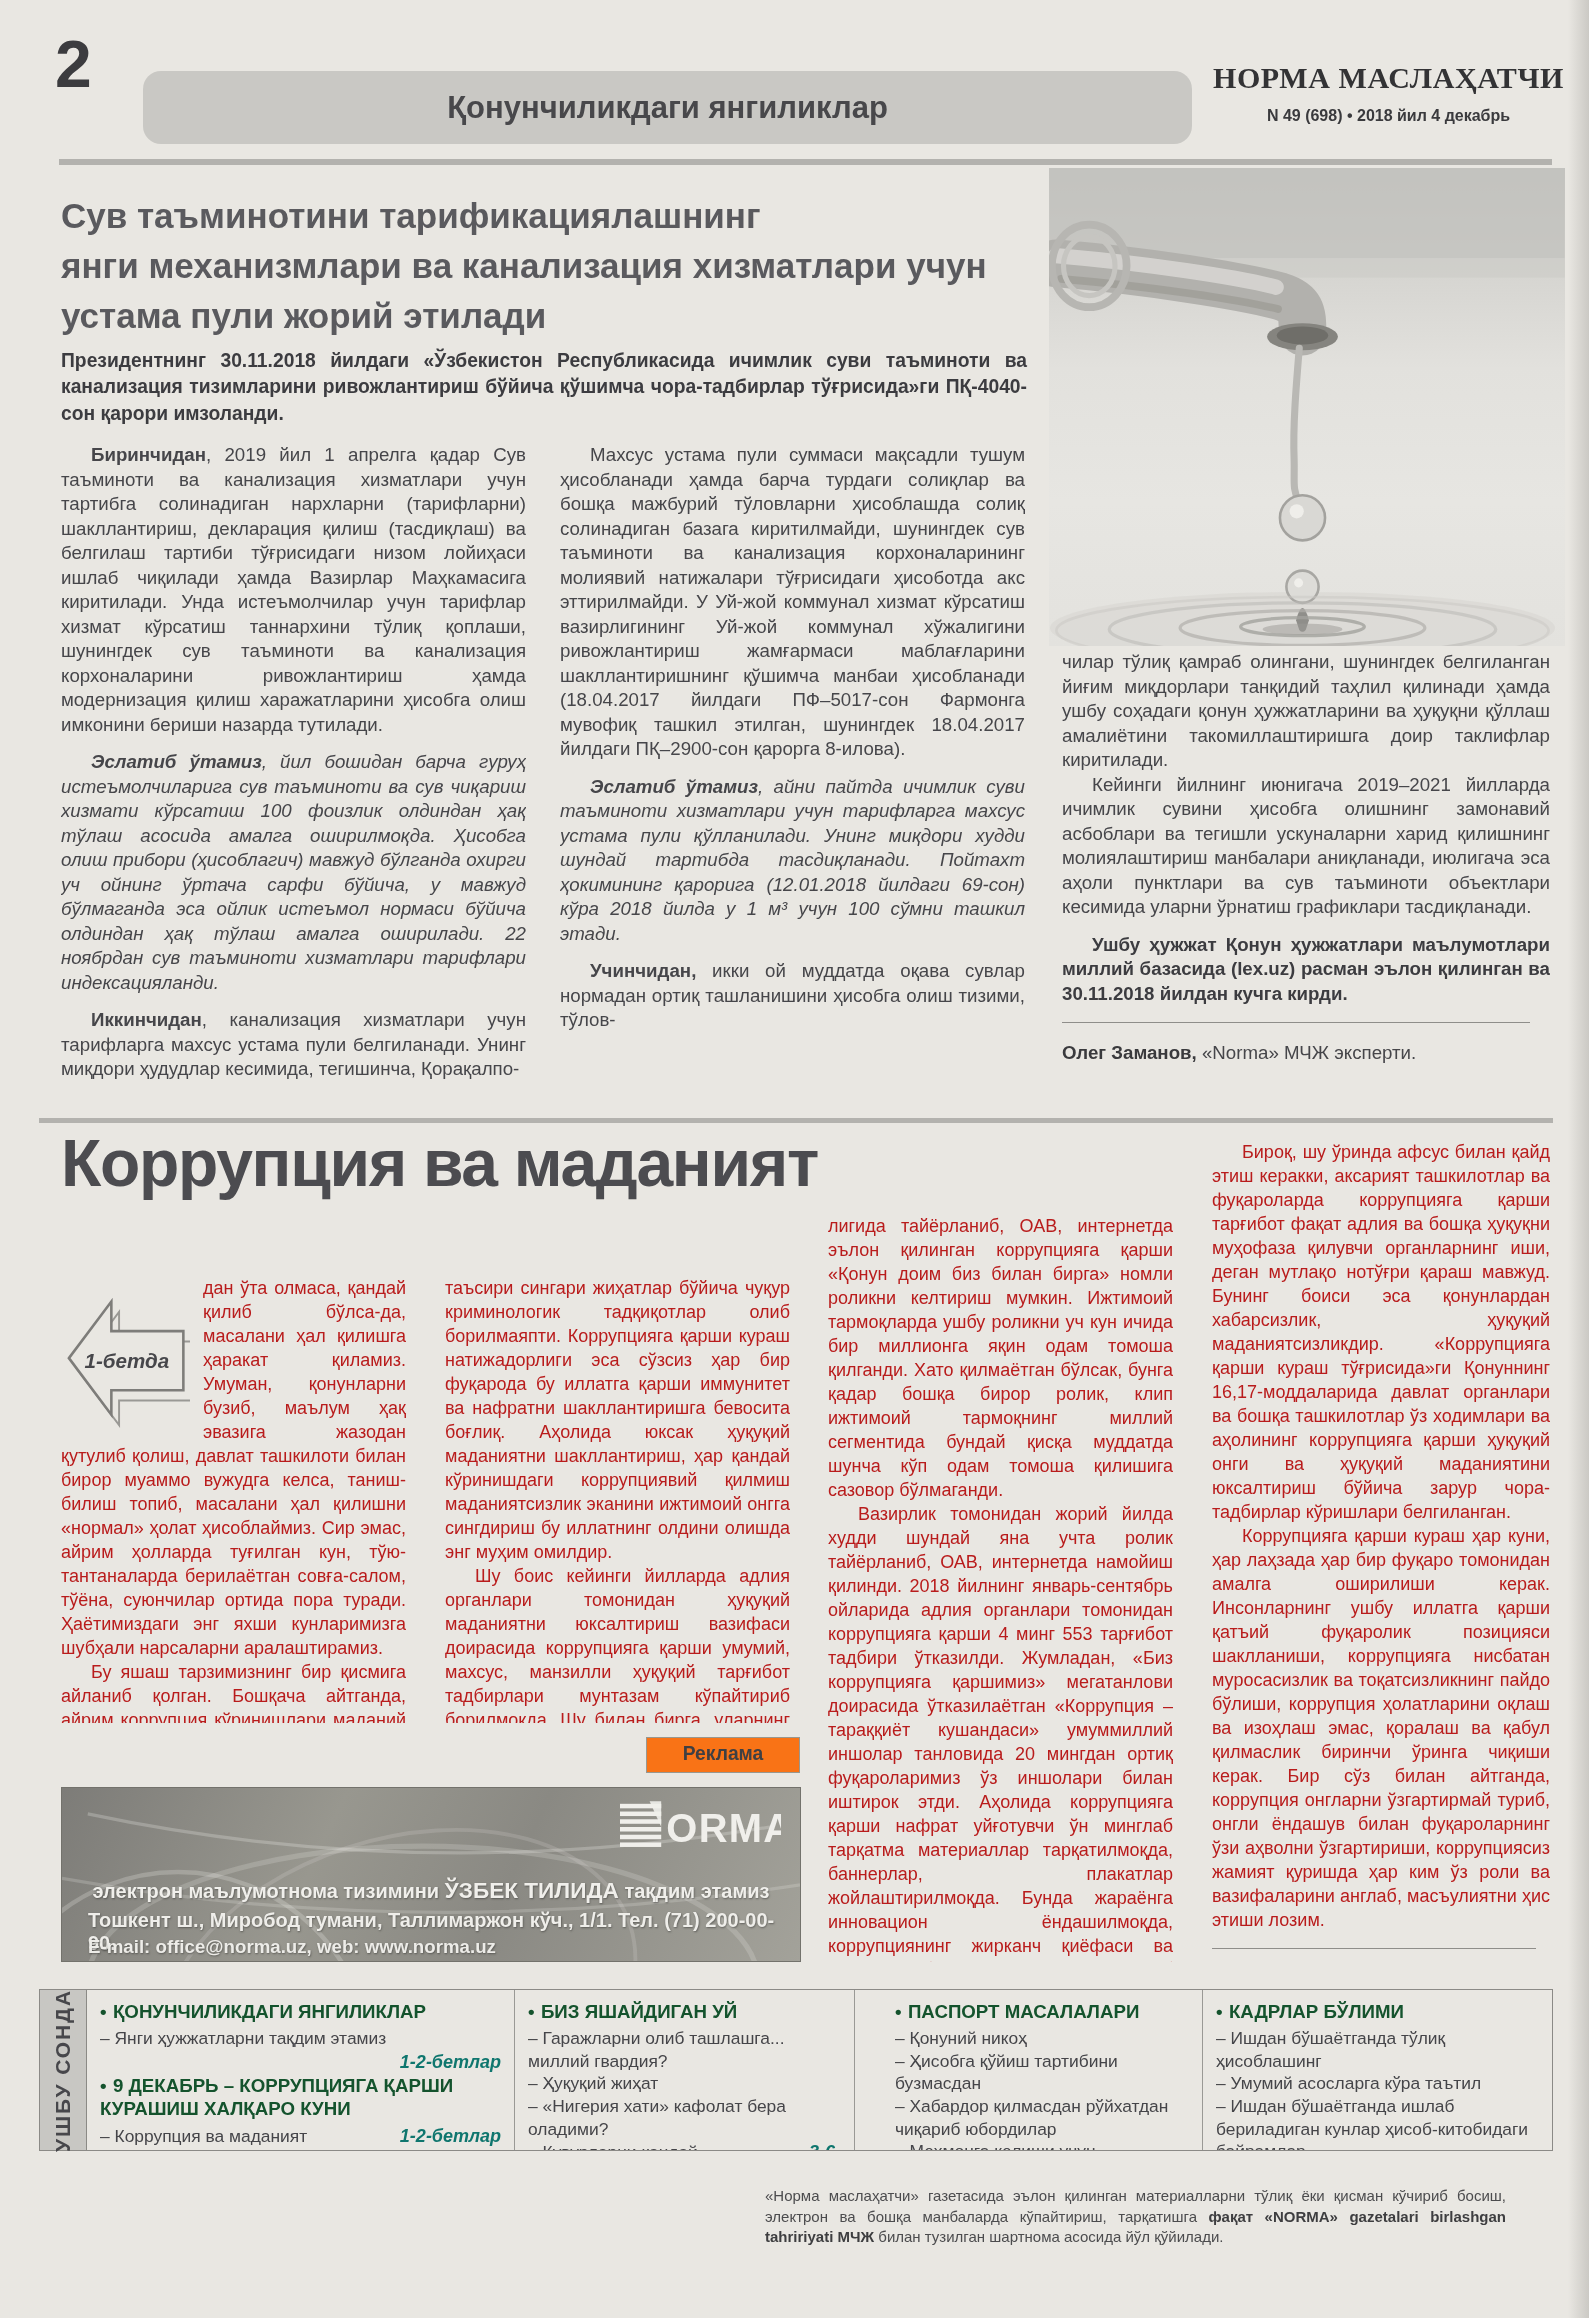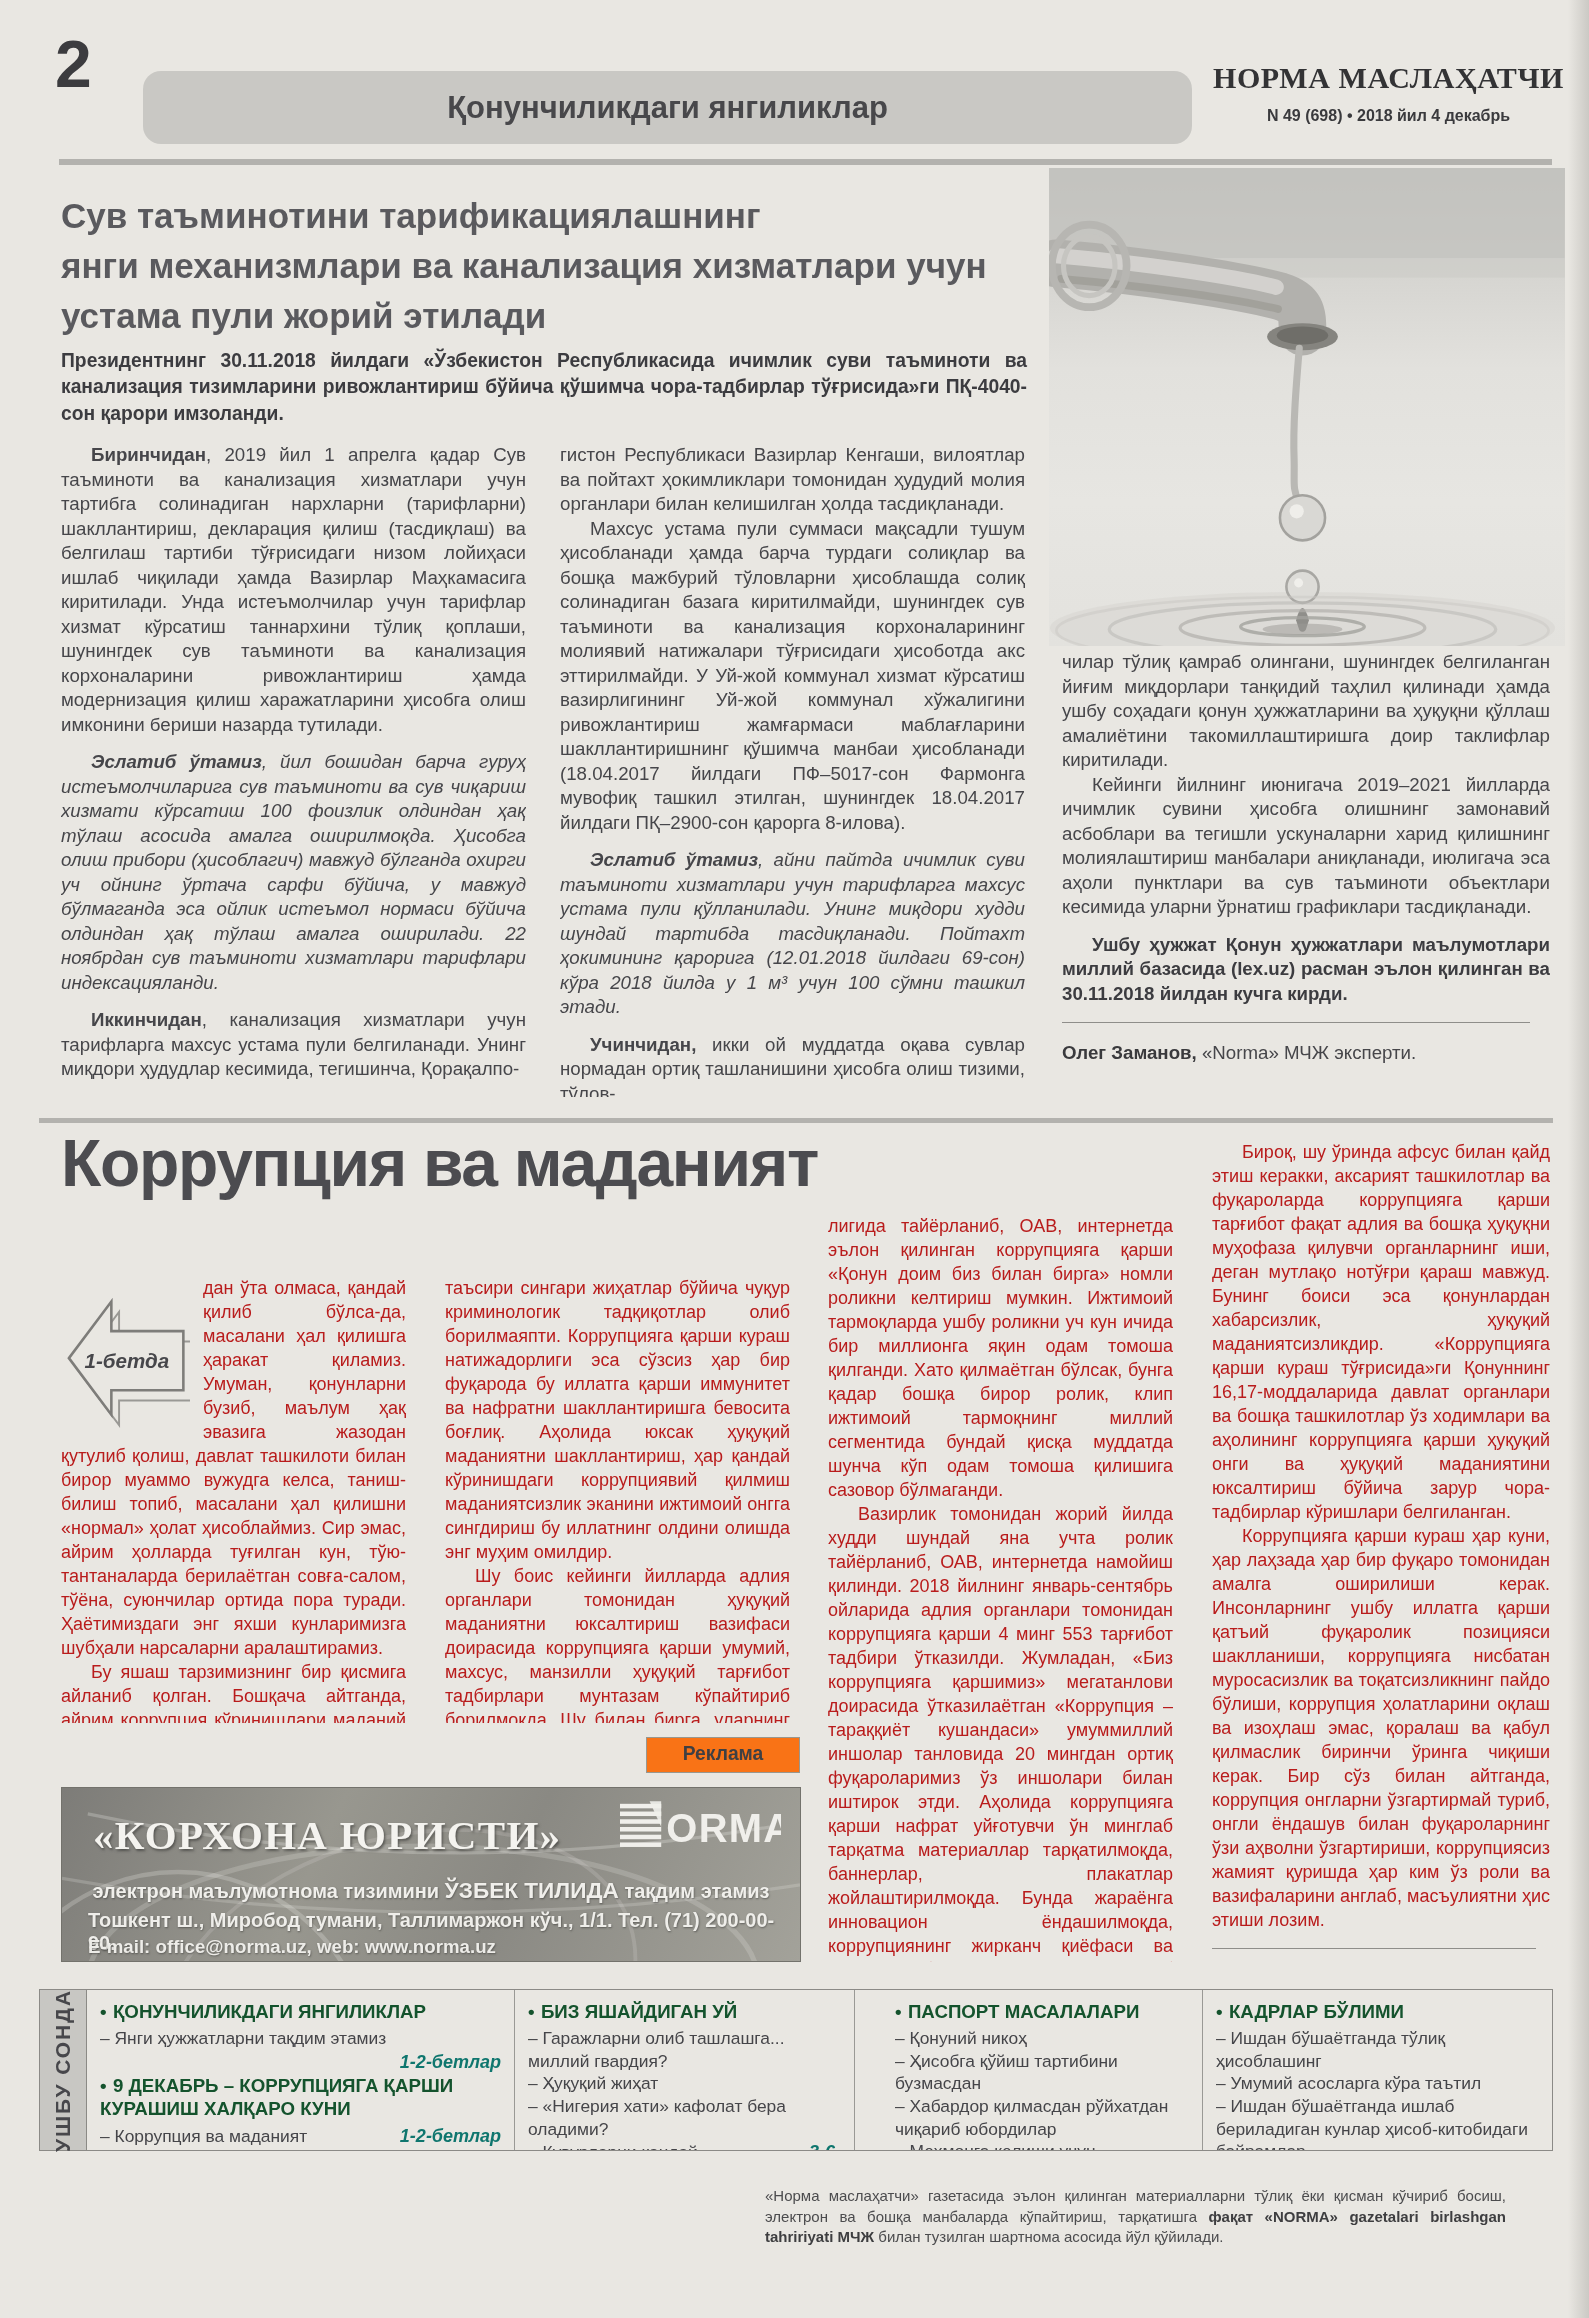--- a/index.html
+++ b/index.html
@@ -148,21 +148,20 @@
     </svg>
   </div>
 
   <div class="col a1c1">
     <p class="bp ind"><b>Биринчидан</b><span>, 2019 йил 1 апрелга қадар Сув таъминоти ва канализация хизматлари учун тартибга солинадиган нархларни (тарифларни) шакллантириш, декларация қилиш (тасдиқлаш) ва белгилаш тартиби тўғрисидаги низом лойиҳаси ишлаб чиқилади ҳамда Вазирлар Маҳкамасига киритилади. Унда истеъмолчилар учун тарифлар хизмат кўрсатиш таннархини тўлиқ қоплаши, шунингдек сув таъминоти ва канализация корхоналарини ривожлантириш ҳамда модернизация қилиш харажатларини ҳисобга олиш имконини бериши назарда тутилади.</span></p>
     <p class="bp ind it gap"><b>Эслатиб ўтамиз</b><span>, йил бошидан барча гуруҳ истеъмолчиларига сув таъминоти ва сув чиқариш хизмати кўрсатиш 100 фоизлик олдиндан ҳақ тўлаш асосида амалга оширилмоқда. Ҳисобга олиш прибори (ҳисоблагич) мавжуд бўлганда охирги уч ойнинг ўртача сарфи бўйича, у мавжуд бўлмаганда эса ойлик истеъмол нормаси бўйича олдиндан ҳақ тўлаш амалга оширилади. 22 ноябрдан сув таъминоти хизматлари тарифлари индексацияланди.</span></p>
     <p class="bp ind gap"><b>Иккинчидан</b><span>, канализация хизматлари учун тарифларга махсус устама пули белгиланади. Унинг миқдори ҳудудлар кесимида, тегишинча, Қорақалпо-</span></p>
   </div>
 
   <div class="col a1c2">
-    <p class="bp">гистон Республикаси Вазирлар Кенгаши, вилоятлар ва пойтахт ҳокимликлари томонидан ҳудудий молия органлари билан келишилган ҳолда тасдиқланади.</p>
     <p class="bp ind">Махсус устама пули суммаси мақсадли тушум ҳисобланади ҳамда барча турдаги солиқлар ва бошқа мажбурий тўловларни ҳисоблашда солиқ солинадиган базага киритилмайди, шунингдек сув таъминоти ва канализация корхоналарининг молиявий натижалари тўғрисидаги ҳисоботда акс эттирилмайди. У Уй-жой коммунал хизмат кўрсатиш вазирлигининг Уй-жой коммунал хўжалигини ривожлантириш жамғармаси маблағларини шакллантиришнинг қўшимча манбаи ҳисобланади (18.04.2017 йилдаги ПФ–5017-сон Фармонга мувофиқ ташкил этилган, шунингдек 18.04.2017 йилдаги ПҚ–2900-сон қарорга 8-илова).</p>
     <p class="bp ind it gap"><b>Эслатиб ўтамиз</b><span>, айни пайтда ичимлик суви таъминоти хизматлари учун тарифларга махсус устама пули қўлланилади. Унинг миқдори худди шундай тартибда тасдиқланади. Пойтахт ҳокимининг қарорига (12.01.2018 йилдаги 69-сон) кўра 2018 йилда у 1 м³ учун 100 сўмни ташкил этади.</span></p>
     <p class="bp ind gap"><b>Учинчидан,</b><span> икки ой муддатда оқава сувлар нормадан ортиқ ташланишини ҳисобга олиш тизими, тўлов-</span></p>
   </div>
 
   <div class="col a1c3">
     <p class="bp">чилар тўлиқ қамраб олингани, шунингдек белгиланган йиғим миқдорлари танқидий таҳлил қилинади ҳамда ушбу соҳадаги қонун ҳужжатларини ва ҳуқуқни қўллаш амалиётини такомиллаштиришга доир таклифлар киритилади.</p>
     <p class="bp ind">Кейинги йилнинг июнигача 2019–2021 йилларда ичимлик сувини ҳисобга олишнинг замонавий асбоблари ва тегишли ускуналарни харид қилишнинг молиялаштириш манбалари аниқланади, июлигача эса аҳоли пунктлари ва сув таъминоти объектлари кесимида уларни ўрнатиш графиклари тасдиқланади.</p>
     <p class="bp ind bold-p gap">Ушбу ҳужжат Қонун ҳужжатлари маълумотлари миллий базасида (lex.uz) расман эълон қилинган ва 30.11.2018 йилдан кучга кирди.</p>
     <hr class="thin-rule">
@@ -209,21 +208,20 @@
   <div class="abs reklama">Реклама</div>
 
   <div class="abs adbox">
     <svg class="ad-arcs" width="738" height="173" viewBox="0 0 1145 268">
       <ellipse cx="560" cy="300" rx="520" ry="210" fill="none" stroke="#f0efeb" stroke-width="8" opacity="0.20"></ellipse>
       <ellipse cx="520" cy="330" rx="380" ry="250" fill="none" stroke="#f0efeb" stroke-width="6" opacity="0.16" transform="rotate(-18 520 330)"></ellipse>
       <path d="M 40 40 Q 560 150 1100 60" fill="none" stroke="#f5f4f0" stroke-width="5" opacity="0.25"></path>
       <path d="M 0 140 Q 560 240 1145 150" fill="none" stroke="#f5f4f0" stroke-width="5" opacity="0.20"></path>
       <circle cx="180" cy="430" r="300" fill="none" stroke="#faf9f5" stroke-width="7" opacity="0.22"></circle>
     </svg>
-    <div class="ad-title">«КОРХОНА ЮРИСТИ»</div>
     <div class="ad-logo">
       <svg width="161" height="52" viewBox="0 0 250 80">
         <g fill="#f0efeb">
           <rect x="0" y="4" width="64" height="7"></rect>
           <rect x="0" y="16" width="64" height="7"></rect>
           <rect x="0" y="28" width="64" height="7"></rect>
           <rect x="0" y="40" width="64" height="7"></rect>
           <rect x="0" y="52" width="64" height="7"></rect>
           <rect x="0" y="64" width="64" height="7"></rect>
           <polygon points="46,0 64,0 64,40" opacity="0.9"></polygon>

